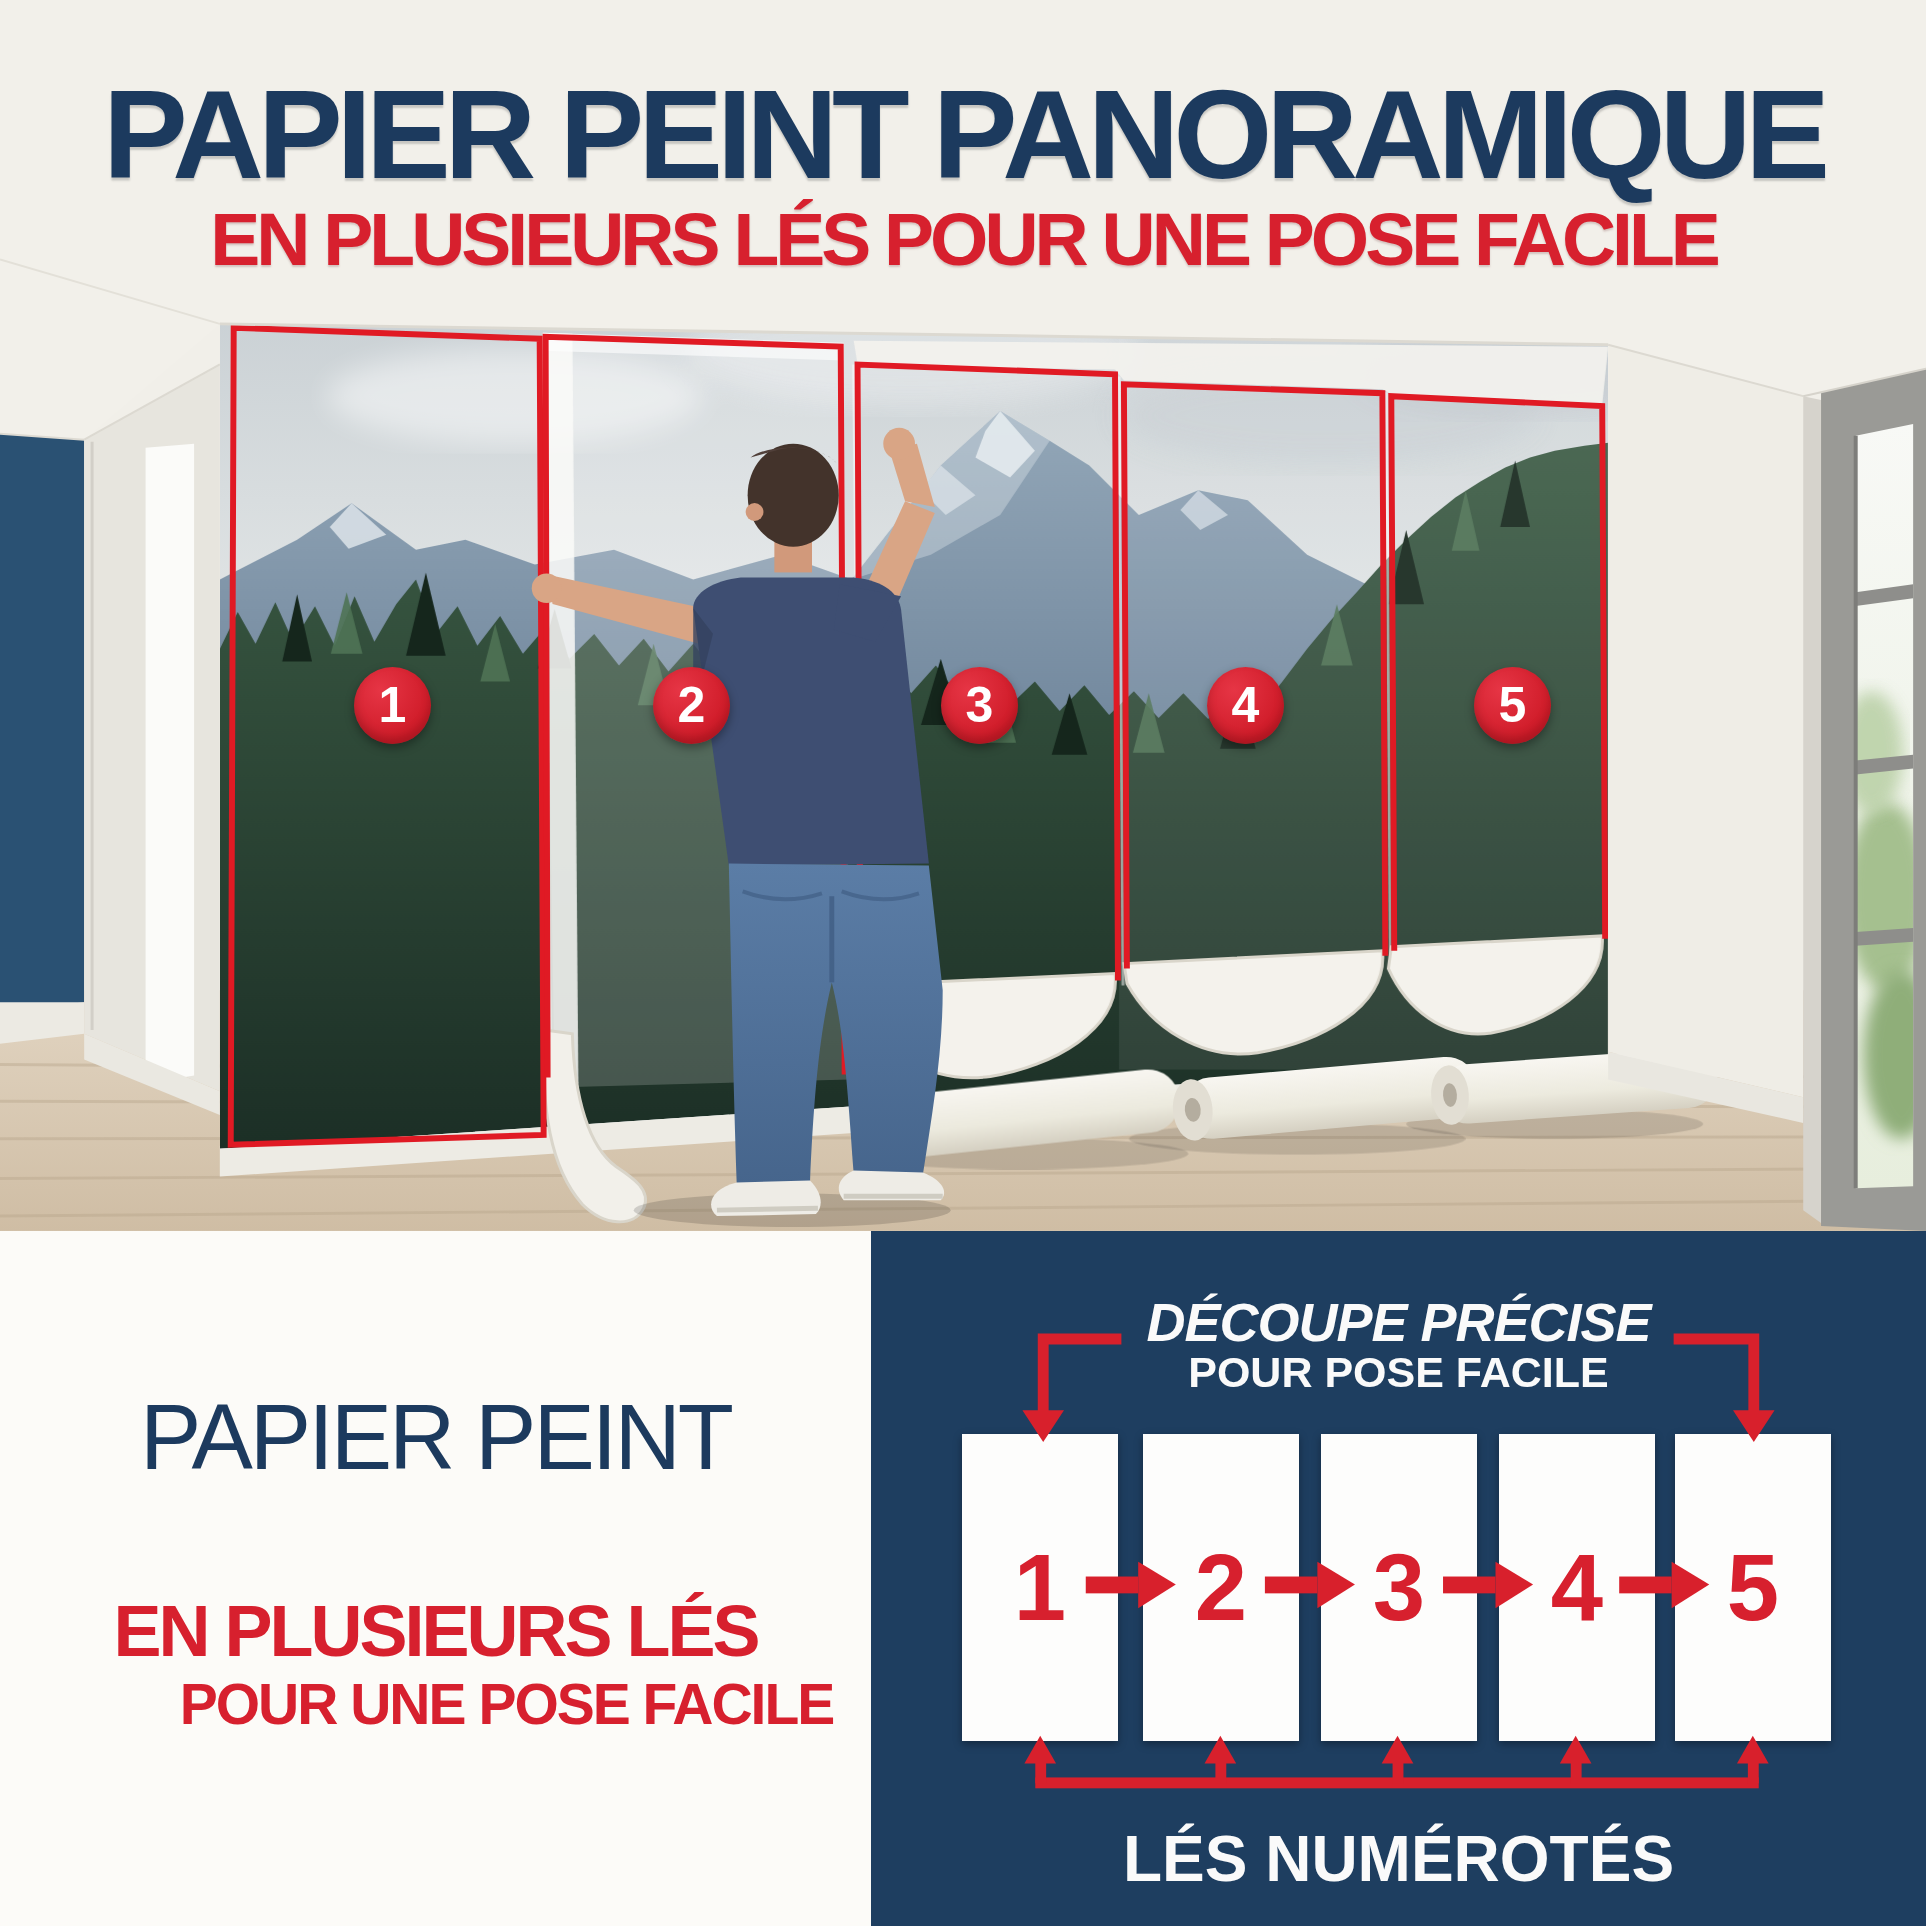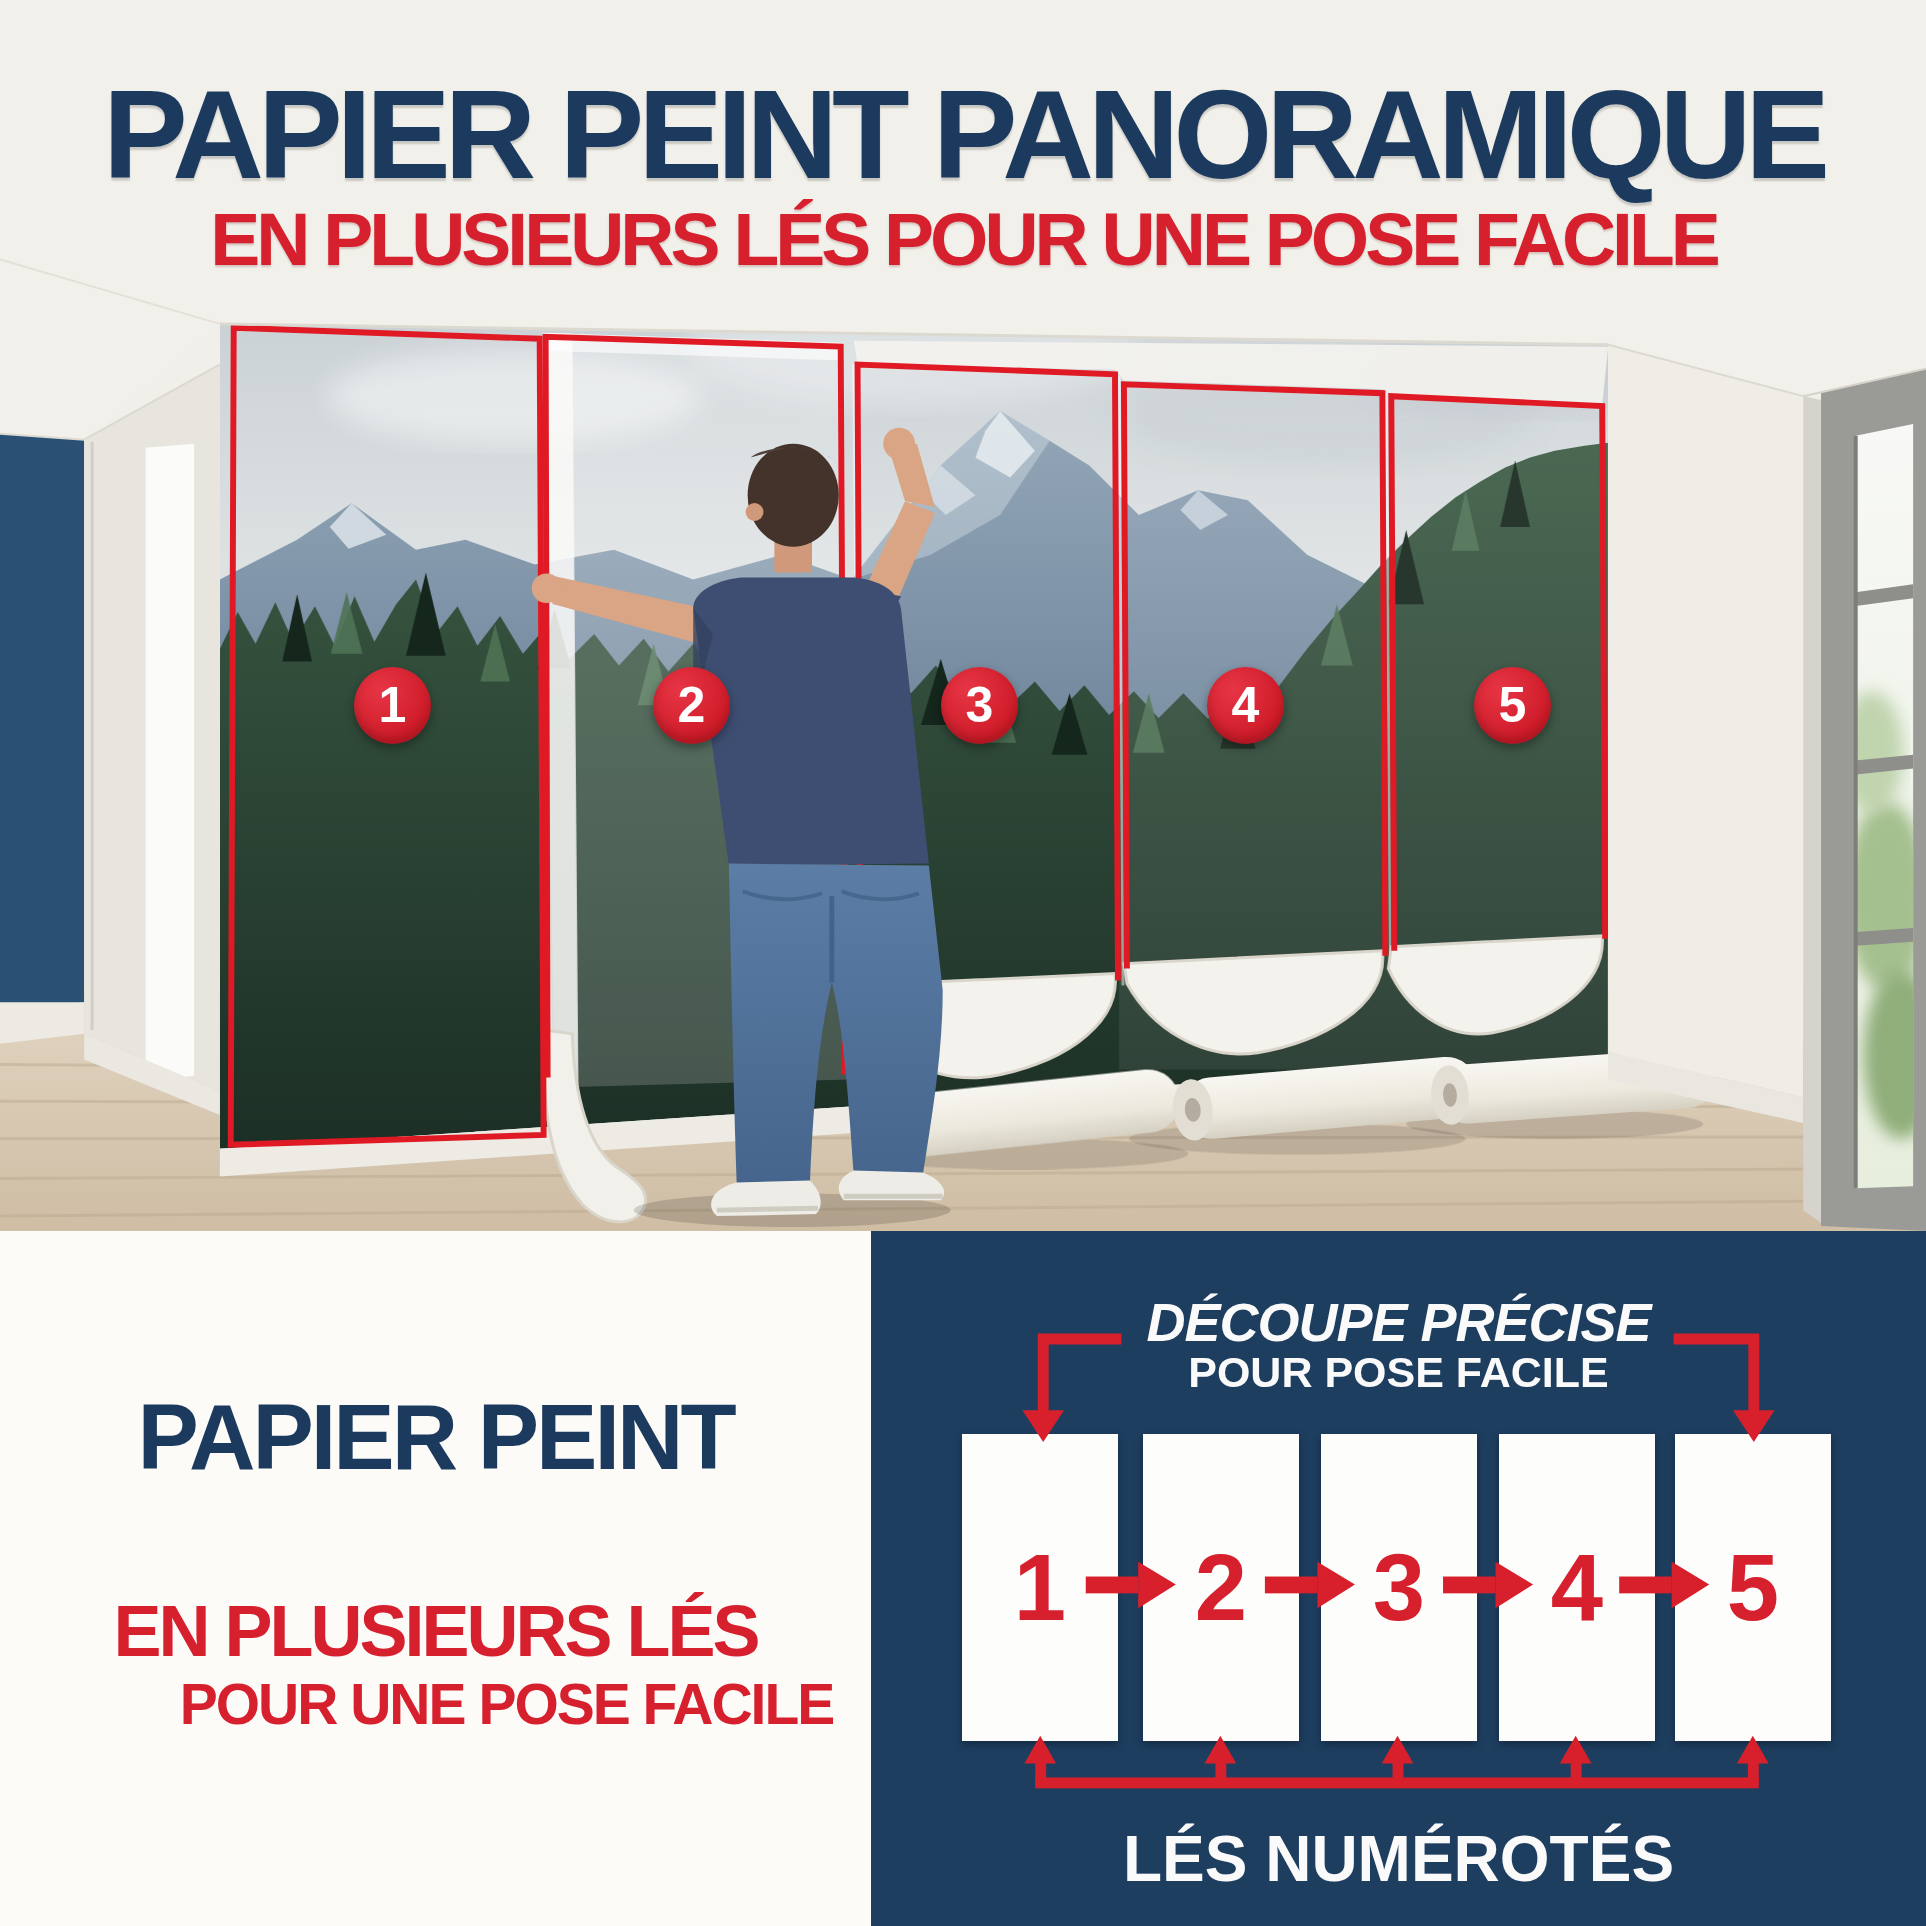--- a/index.html
+++ b/index.html
@@ -12,21 +12,21 @@
     color:#1c3a5e;text-shadow:0 3px 2px rgba(90,90,90,.28);white-space:nowrap;}
   .title-sub{left:0;top:196px;width:1927px;font-size:75px;font-weight:700;letter-spacing:-4px;
     color:#d7202e;text-shadow:0 2px 2px rgba(120,60,60,.25);white-space:nowrap;}
   
   .badge{width:77px;height:77px;border-radius:50%;
     background:radial-gradient(circle at 35% 30%,#e63545,#cf1b28 70%);
     color:#fff;font-size:50px;font-weight:700;line-height:77px;text-align:center;
     box-shadow:0 4px 10px rgba(0,0,0,.35), inset 0 -6px 10px rgba(0,0,0,.18);}
   
   .bl-card{left:0;top:1231px;width:871px;height:696px;background:#fcfbf8;}
-  .bl1{left:0;top:1385px;width:871px;font-size:92px;font-weight:700;letter-spacing:-3px;color:#1c3a5e;}
+  .bl1{left:0;top:1385px;width:871px;font-size:92px;font-weight:400;letter-spacing:-3px;color:#1c3a5e;}
   .bl2{left:0;top:1477px;width:871px;font-size:92px;font-weight:700;letter-spacing:-2px;color:#1c3a5e;}
   .bl3{left:0;top:1590px;width:871px;font-size:72px;font-weight:700;letter-spacing:-3px;color:#d7202e;}
   .bl4{left:0;top:1671px;width:1013px;font-size:57px;font-weight:700;letter-spacing:-2px;color:#d7202e;}
   
   .nv-card{left:871px;top:1231px;width:1055px;height:696px;background:#1e3e60;}
   .dg1{left:871px;top:1291px;width:1055px;font-size:54px;font-weight:700;letter-spacing:-1px;color:#fafafa;font-style:italic;}
   .dg2{left:871px;top:1348px;width:1055px;font-size:43px;font-weight:700;color:#fafafa;}
   .dgc{left:871px;top:1822px;width:1055px;font-size:64px;font-weight:700;color:#fafafa;}
   .strip{top:1434px;width:156px;height:307px;background:#fdfdfc;box-shadow:0 3px 8px rgba(0,0,0,.35);
     color:#d7202e;font-size:94px;font-weight:700;line-height:307px;text-align:center;}

